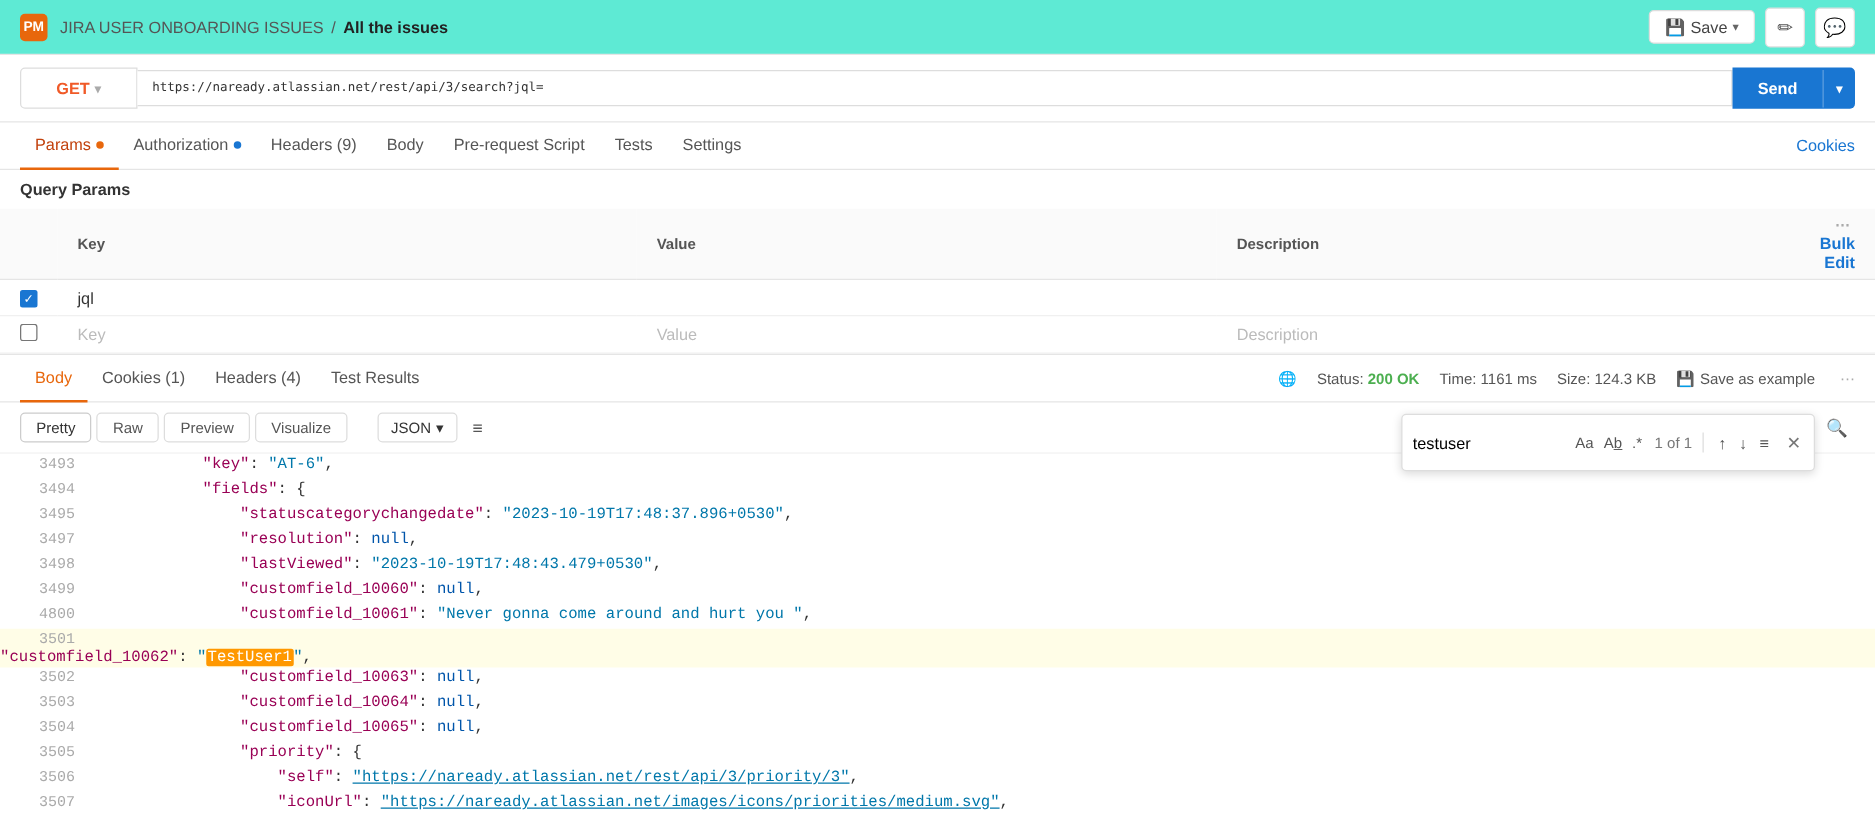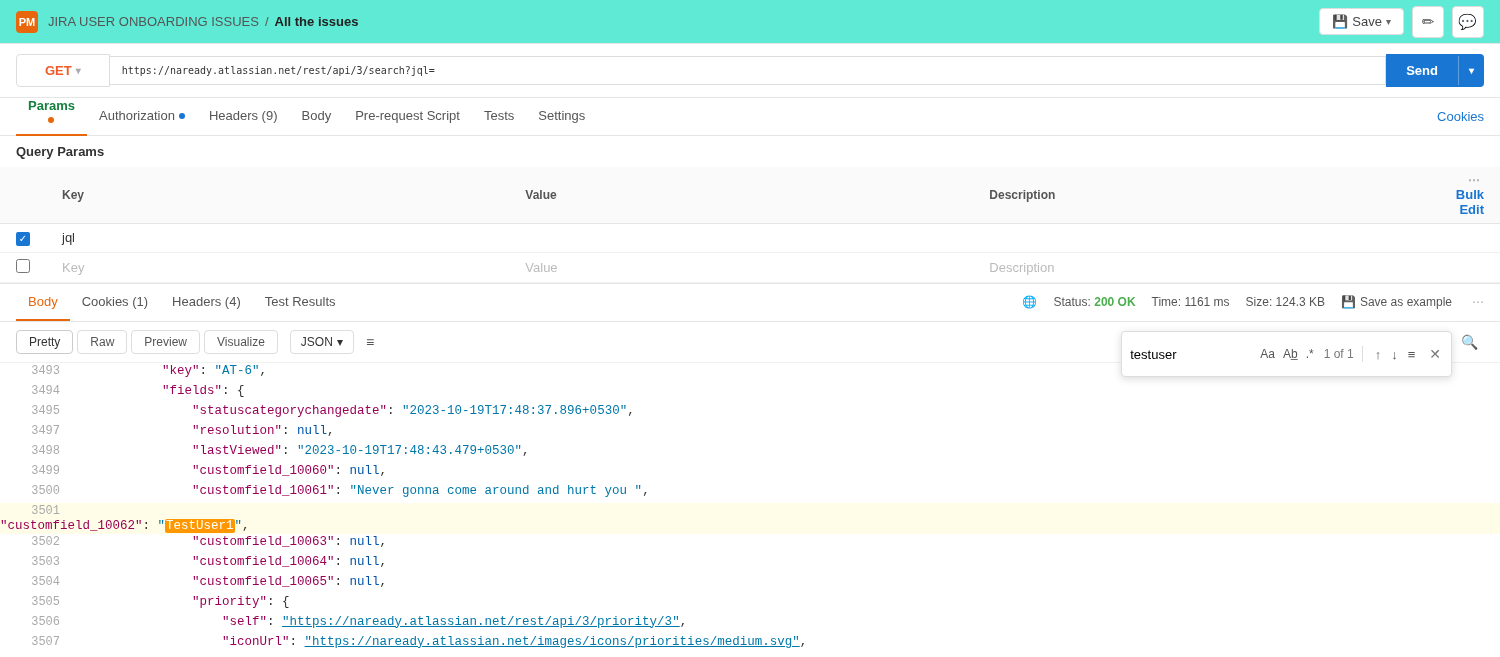--- a/index.html
+++ b/index.html
@@ -20,21 +20,21 @@
     .method-select { display: flex; align-items: center; gap: 4px; border: 1px solid #ddd; border-radius: 4px 0 0 4px; padding: 8px 28px; background: #fff; cursor: pointer; font-size: 13px; font-weight: 600; color: #f05a28; min-width: 80px; }
     .method-select .chevron { font-size: 10px; color: #aaa; margin-left: auto; }
     .url-input { flex: 1; border: 1px solid #ddd; border-left: none; padding: 8px 12px; font-size: 10px; color: #333; outline: none; font-family: monospace; }
     .send-btn { display: flex; align-items: center; background: #1976d2; color: white; border: none; border-radius: 0 4px 4px 0; cursor: pointer; font-size: 13px; font-weight: 600; }
     .send-btn .send-label { padding: 9px 20px; }
     .send-btn .send-chevron { padding: 9px 10px; border-left: 1px solid rgba(255,255,255,0.3); font-size: 10px; }
 
     
     .tabs-bar { display: flex; align-items: center; padding: 0 16px; border-bottom: 1px solid #e5e5e5; height: 38px; }
     .tab { padding: 0 12px; height: 38px; display: flex; align-items: center; cursor: pointer; font-size: 13px; color: #555; border-bottom: 2px solid transparent; gap: 4px; }
-    .tab.active { color: #15803d; border-bottom-color: #e8670c; font-weight: 700; flex-direction: column; }
+    .tab.active { color: #c2410c; border-bottom-color: #e8670c; font-weight: 400; }
     .tab .dot { width: 6px; height: 6px; border-radius: 50%; background: #e8670c; display: inline-block; }
     .tab .dot-blue { background: #1976d2; }
     .cookies-link { margin-left: auto; color: #1976d2; cursor: pointer; font-size: 13px; }
 
     
     .query-params { border-bottom: 1px solid #e5e5e5; }
     .query-params-header { padding: 8px 16px; font-size: 13px; font-weight: 600; color: #333; }
     .params-table { width: 100%; border-collapse: collapse; }
     .params-table th { padding: 6px 16px; text-align: left; font-size: 12px; font-weight: 600; color: #555; border-bottom: 1px solid #e5e5e5; background: #fafafa; }
     .params-table td { padding: 6px 16px; border-bottom: 1px solid #f0f0f0; font-size: 13px; }
@@ -55,21 +55,21 @@
     .response-tab.active { color: #e8670c; border-bottom-color: #e8670c; font-weight: 500; }
     .response-tab-right { margin-left: auto; display: flex; align-items: center; gap: 16px; font-size: 12px; color: #555; }
     .status-ok { color: #4caf50; font-weight: 600; }
     .save-example-btn { display: flex; align-items: center; gap: 4px; color: #555; cursor: pointer; font-size: 12px; }
     .more-dots { color: #aaa; cursor: pointer; margin-left: 4px; }
 
     
     .format-bar { display: flex; align-items: center; padding: 6px 16px; border-bottom: 1px solid #f0f0f0; gap: 4px; }
     .view-btn { padding: 4px 12px; border: 1px solid #ddd; border-radius: 4px; background: #fff; cursor: pointer; font-size: 12px; color: #555; }
     .view-btn.active { background: #fff; border-color: #ccc; font-weight: 500; color: #333; }
-    .format-select { display: flex; align-items: center; gap: 4px; border: 1px solid #ddd; border-radius: 4px; padding: 4px 10px; cursor: pointer; font-size: 12px; color: #333; margin-left: 8px; }
+    .format-select { display: flex; align-items: center; gap: 4px; border: 1px solid #ddd; border-radius: 4px; padding: 4px 10px; cursor: pointer; font-size: 12px; color: #333; margin-left: 20px; }
     .filter-icon { margin-left: 8px; color: #555; cursor: pointer; font-size: 14px; }
     .format-bar-right { margin-left: auto; display: flex; gap: 8px; }
     .format-icon-btn { width: 28px; height: 28px; border: none; background: none; cursor: pointer; color: #555; font-size: 14px; display: flex; align-items: center; justify-content: center; }
 
     
     .code-area { background: #fff; overflow-y: auto; height: calc(657px - 44px - 58px - 38px - 110px - 38px - 34px); font-family: 'Courier New', Courier, monospace; font-size: 12.5px; }
     .code-line { display: flex; align-items: flex-start; min-height: 20px; }
     .code-line.highlighted { background: #fffde7; flex-direction: column; }
     .line-num { width: 52px; text-align: right; padding-right: 12px; color: #aaa; user-select: none; font-size: 12px; padding-top: 1px; flex-shrink: 0; margin-left: 20px; }
     .line-content { flex: 1; padding: 1px 0; white-space: pre; }
@@ -256,21 +256,21 @@
       </div>
       <div class="code-line">
         <span class="line-num">3498</span>
         <span class="line-content">                <span class="key-str">"lastViewed"</span>: <span class="val-str">"2023-10-19T17:48:43.479+0530"</span>,</span>
       </div>
       <div class="code-line">
         <span class="line-num">3499</span>
         <span class="line-content">                <span class="key-str">"customfield_10060"</span>: <span class="val-null">null</span>,</span>
       </div>
       <div class="code-line">
-        <span class="line-num">3500</span>
+        <span class="line-num">4800</span>
         <span class="line-content">                <span class="key-str">"customfield_10061"</span>: <span class="val-str">"Never gonna come around and hurt you "</span>,</span>
       </div>
       <div class="code-line highlighted">
         <span class="line-num">3501</span>
         <span class="line-content"><span class="key-str">"customfield_10062"</span>: <span class="val-str">"<span class="highlight-text">TestUser1</span>"</span>,</span>
       </div>
       <div class="code-line">
         <span class="line-num">3502</span>
         <span class="line-content">                <span class="key-str">"customfield_10063"</span>: <span class="val-null">null</span>,</span>
       </div>

